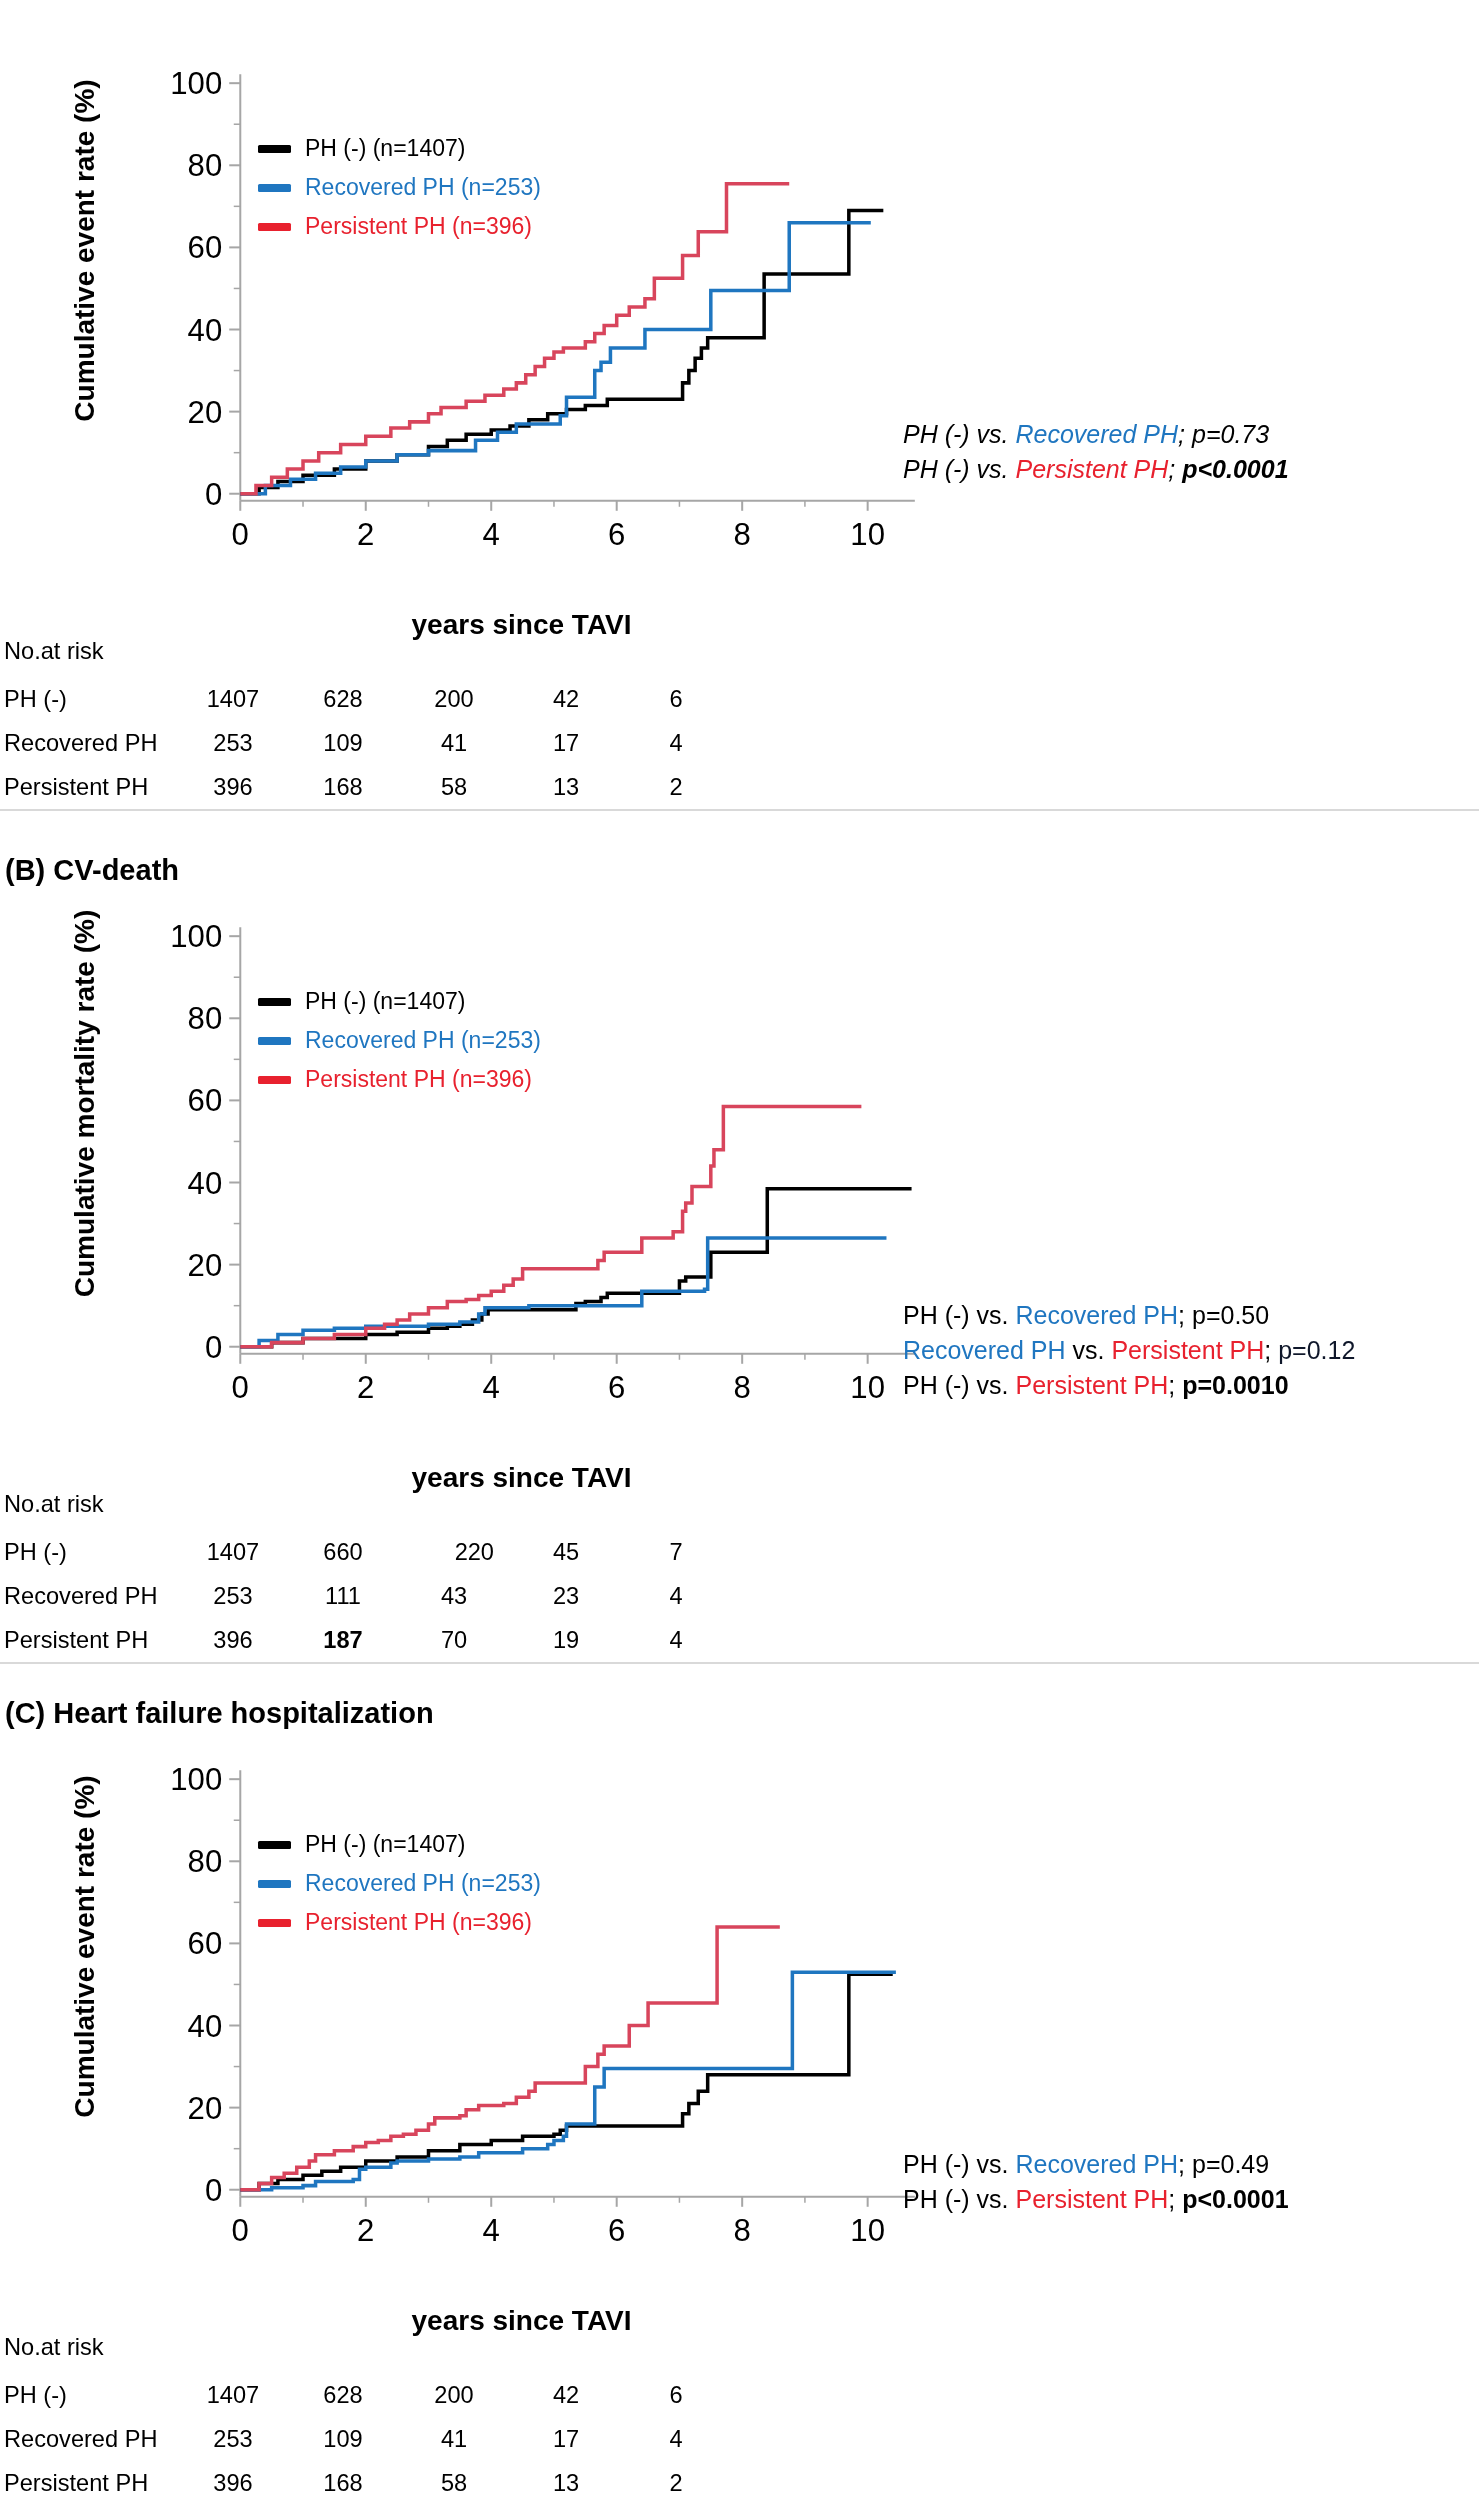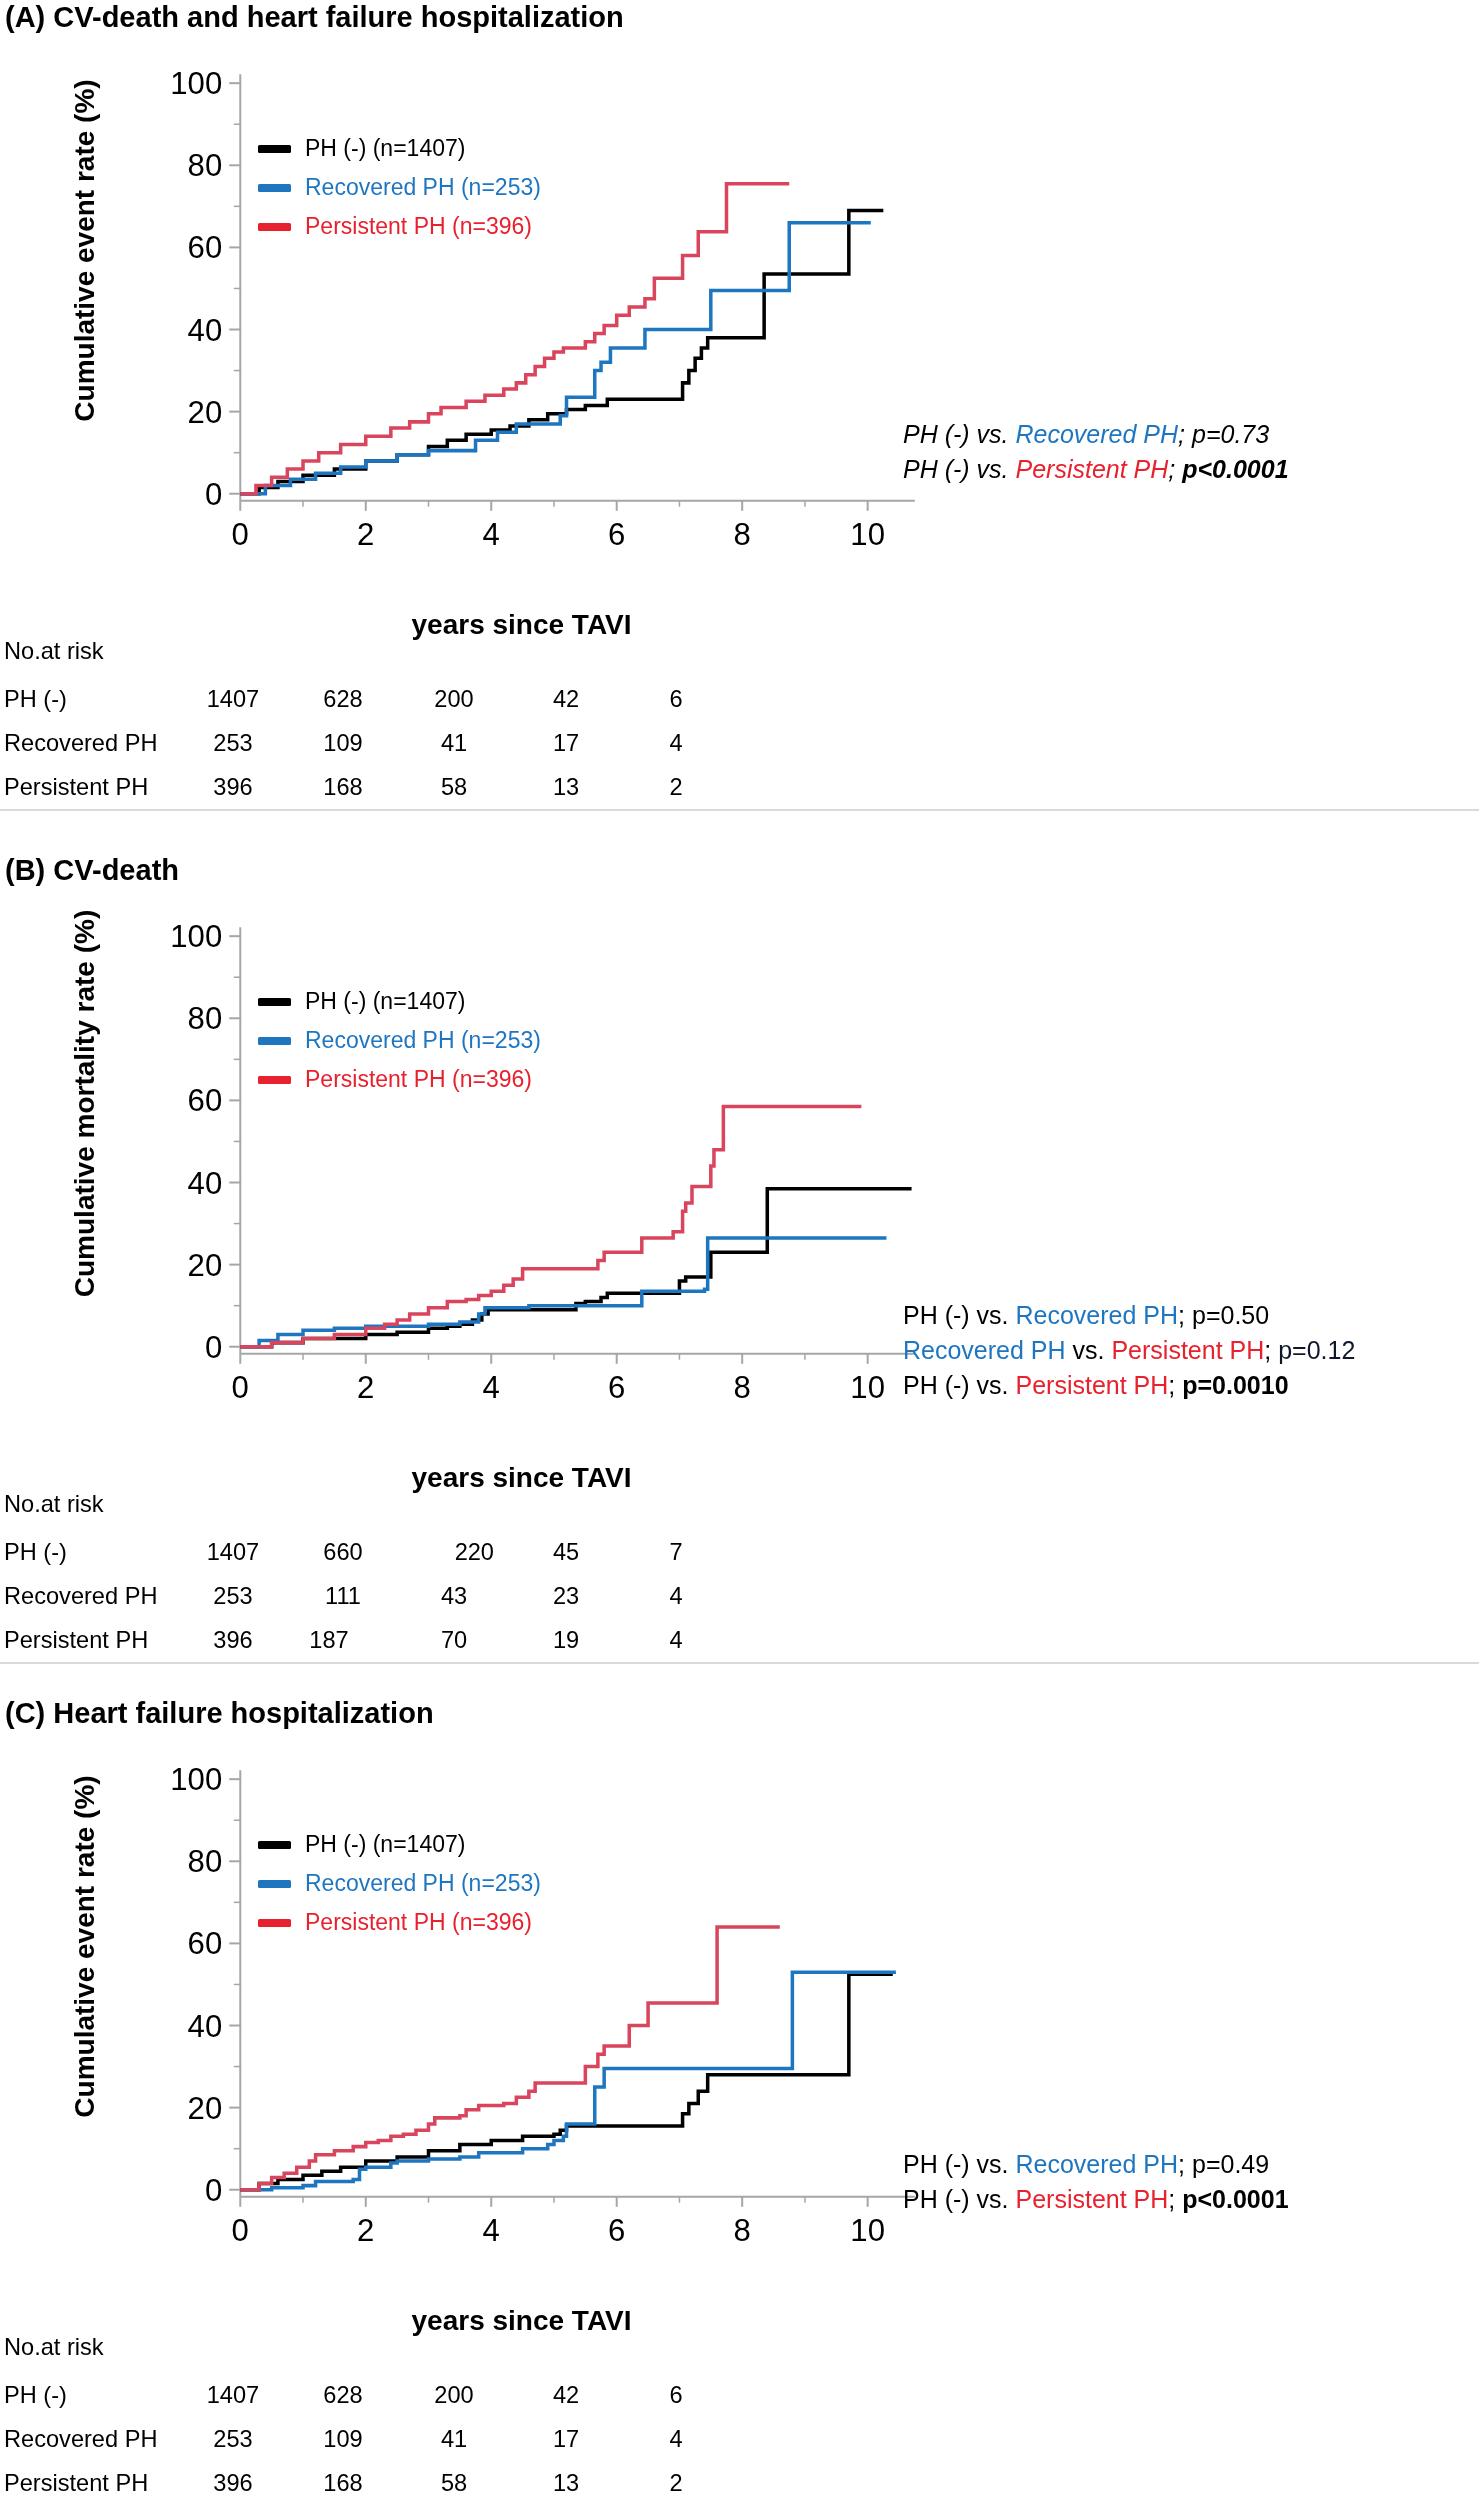--- a/index.html
+++ b/index.html
@@ -28,21 +28,20 @@
   .risk{position:absolute;left:0;top:686px;width:1480px;height:130px;}
   .rrow{position:absolute;left:0;width:1480px;height:30px;}
   .rlabel{position:absolute;left:4px;font-size:23.6px;white-space:nowrap;}
   .rval{position:absolute;width:80px;text-align:center;font-size:23.6px;}
   .divider{position:absolute;left:0;top:809px;width:1480px;height:1.5px;background:#d9d9d9;}
 </style>
 </head>
 <body>
 
 <section class="panel" style="top:0;height:833px;">
-  <h2 class="ptitle">(A) CV-death and heart failure hospitalization</h2>
   <div class="ylabel">Cumulative event rate (%)</div>
   <svg class="km" width="793" height="507" viewBox="0 0 1580 1010">
       <line x1="148" y1="52" x2="148" y2="902" stroke="#a6a6a6" stroke-width="4"></line>
       <line x1="148" y1="902" x2="1492" y2="902" stroke="#a6a6a6" stroke-width="4"></line>
       <line x1="126" y1="888" x2="148" y2="888" stroke="#a6a6a6" stroke-width="4"></line>
       <text x="112" y="910" text-anchor="end" font-size="62" fill="#000">0</text>
       <line x1="126" y1="724.4" x2="148" y2="724.4" stroke="#a6a6a6" stroke-width="4"></line>
       <text x="112" y="746.4" text-anchor="end" font-size="62" fill="#000">20</text>
       <line x1="126" y1="560.8" x2="148" y2="560.8" stroke="#a6a6a6" stroke-width="4"></line>
       <text x="112" y="582.8" text-anchor="end" font-size="62" fill="#000">40</text>
@@ -205,21 +204,21 @@
         <span class="rlabel">Recovered PH</span>
         <span class="rval" style="left: 193px;">253</span>
         <span class="rval" style="left: 303px;">111</span>
         <span class="rval" style="left: 414px;">43</span>
         <span class="rval" style="left: 526px;">23</span>
         <span class="rval" style="left: 636px;">4</span>
       </div>
       <div class="rrow" style="top: 88px;">
         <span class="rlabel">Persistent PH</span>
         <span class="rval" style="left: 193px;">396</span>
-        <span class="rval" style="left: 289px;">187</span>
+        <span class="rval" style="left: 303px; font-weight: bold;">187</span>
         <span class="rval" style="left: 414px;">70</span>
         <span class="rval" style="left: 526px;">19</span>
         <span class="rval" style="left: 636px;">4</span>
       </div>
     </div>
   <div class="divider"></div>
 </section>
 
 <section class="panel" style="top:1696px;height:804px;">
   <h2 class="ptitle">(C) Heart failure hospitalization</h2>

